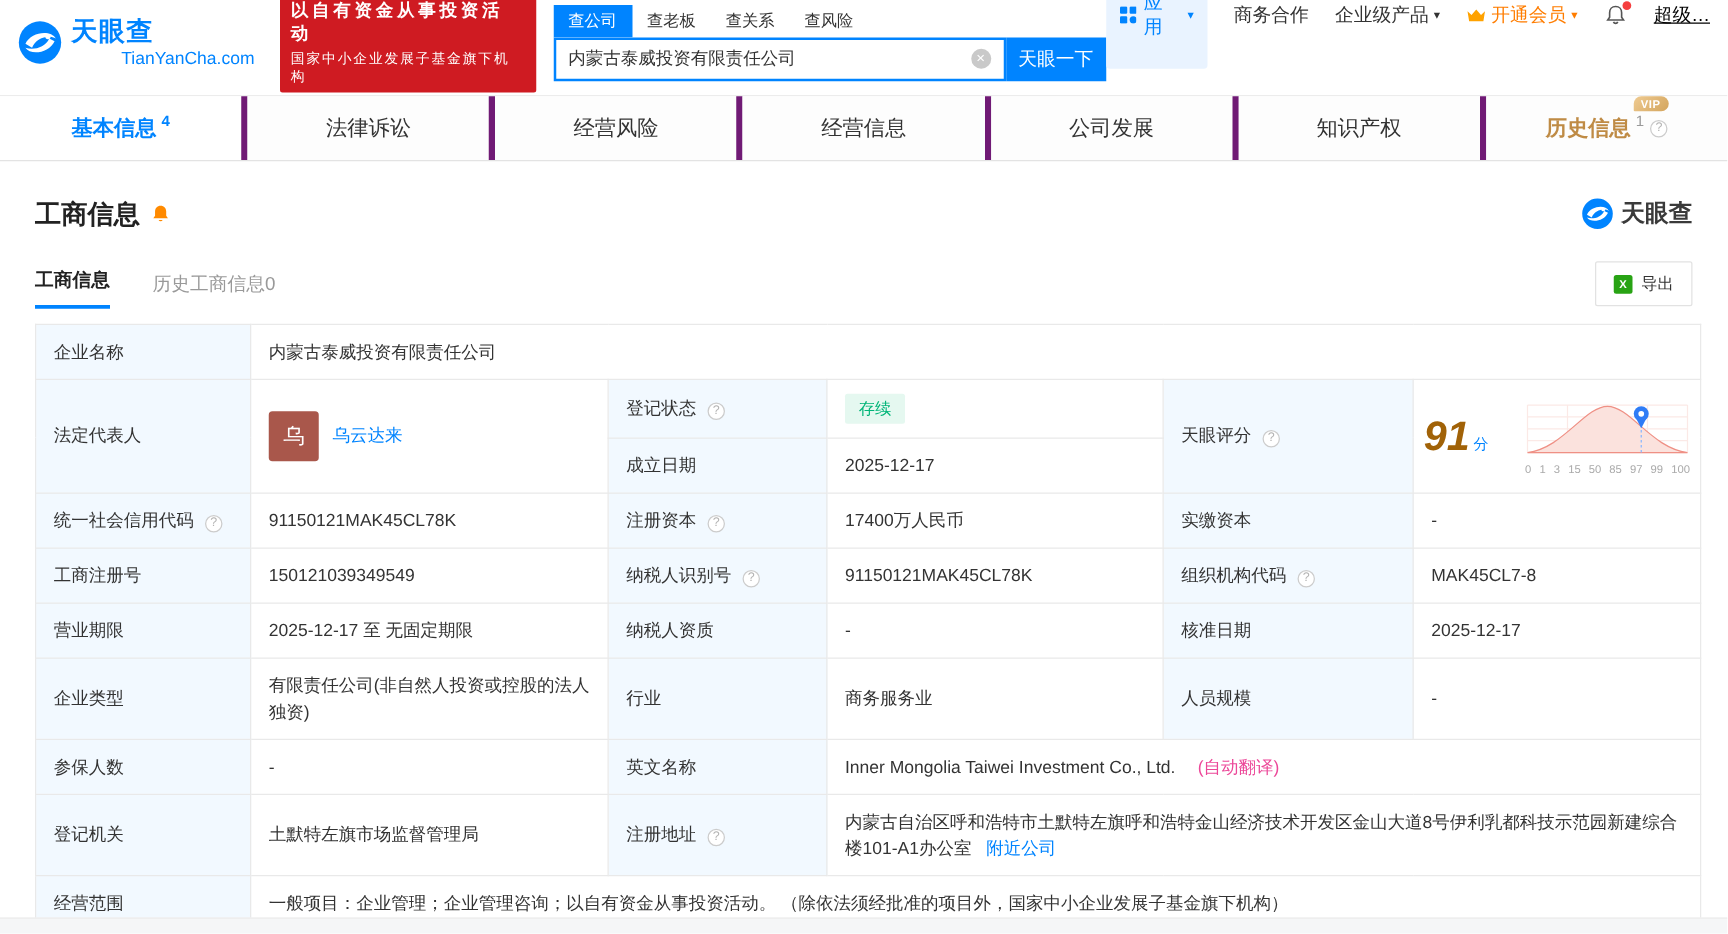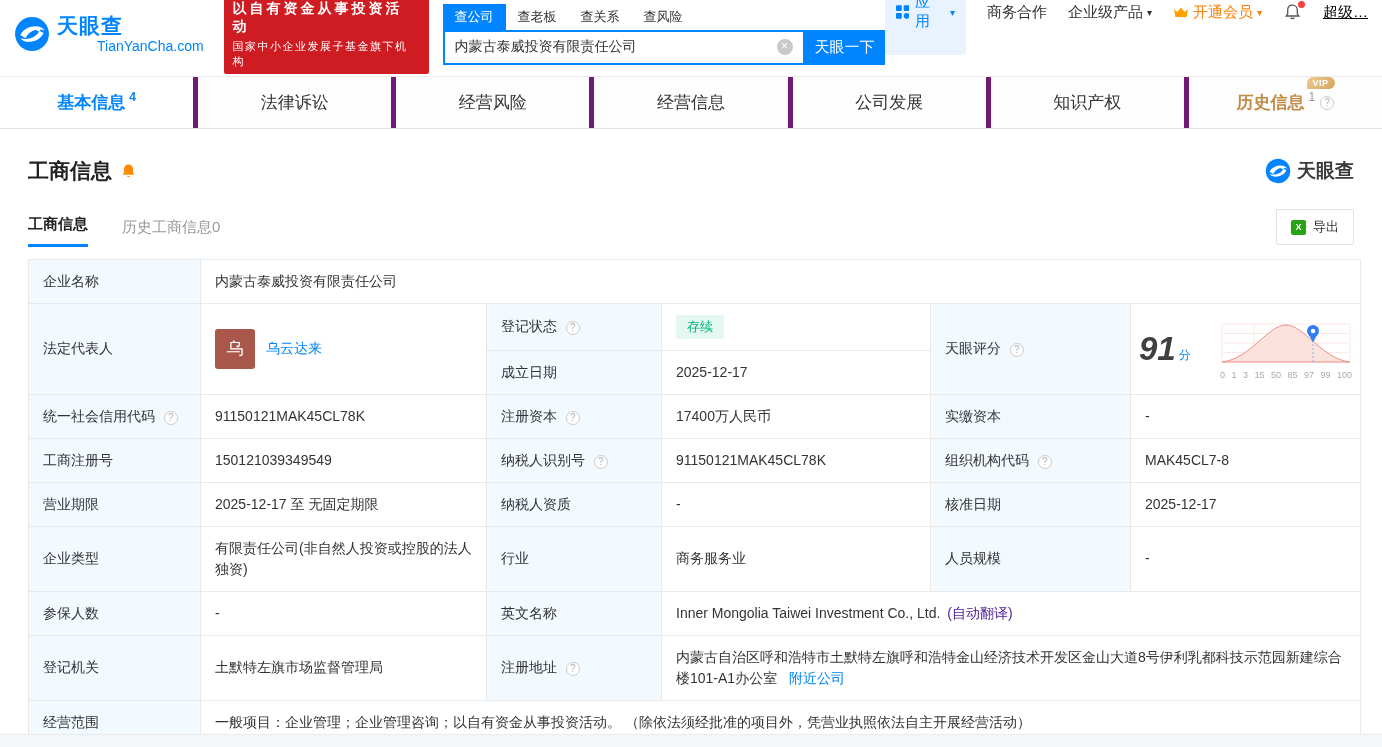--- a/index.html
+++ b/index.html
@@ -68,24 +68,24 @@
   .info-table { width:100%; border-collapse:collapse; table-layout:fixed; margin-top:12px; }
   .info-table td { border:1px solid #e9e9e9; padding:11px 14px; font-size:14px; color:#333;
     vertical-align:middle; line-height:1.5; word-break:break-all; }
   .info-table td.lbl { background:#f2f9ff; }
   .badge-green { display:inline-block; background:#e5f8f0; color:#00b578; font-size:13px;
     padding:2px 11px; border-radius:2px; }
   .avatar { width:40px; height:40px; background:#a9574b; border-radius:3px; color:#fff; font-size:17px;
     display:inline-flex; align-items:center; justify-content:center; flex:none; cursor:pointer; }
   .legal-rep-cell { display:flex; align-items:center; gap:11px; }
   .link { color:#0084ff; cursor:pointer; text-decoration:none; }
-  .note { color:#4c1d95; margin-left:3px; }
+  .note { color:#ec4899; margin-left:14px; }
   .score-cell { padding:4px 8px !important; }
   .score-flex { display:flex; align-items:center; }
-  .score-num { font-size:33px; font-weight:bold; font-style:italic; color:#404040; line-height:1; }
+  .score-num { font-size:33px; font-weight:bold; font-style:italic; color:#a16207; line-height:1; }
   .score-unit { font-size:12px; color:#0084ff; margin-left:3px; margin-top:12px; }
   .score-chart { margin-left:auto; width:132px; }
   .axis { display:flex; justify-content:space-between; font-size:9px; color:#aaa; line-height:1; margin-top:1px; }
   .bottom-strip { position:absolute; bottom:0; left:0; right:0; height:13px; background:#f5f6f7; border-top:1px solid #ebebeb; }
 </style>
 </head>
 <body>
 
 <div class="header">
   <div class="logo">
@@ -364,19 +364,19 @@
           <span class="help-icon">?</span>
         </td>
         <td colspan="3">
           <span>内蒙古自治区呼和浩特市土默特左旗呼和浩特金山经济技术开发区金山大道8号伊利乳都科技示范园新建综合楼101-A1办公室</span>
           <a class="link" style="margin-left:8px">附近公司</a>
         </td>
       </tr>
 
       <tr>
         <td class="lbl">经营范围</td>
-        <td colspan="5">一般项目：企业管理；企业管理咨询；以自有资金从事投资活动。 （除依法须经批准的项目外，凭营业执照依法自主开展经营活动）</td>
+        <td colspan="5">一般项目：企业管理；企业管理咨询；以自有资金从事投资活动。 （除依法须经批准的项目外，国家中小企业发展子基金旗下机构）</td>
       </tr>
     </tbody>
   </table>
 </div>
 
 <div class="bottom-strip"></div>
 
 </body></html>

